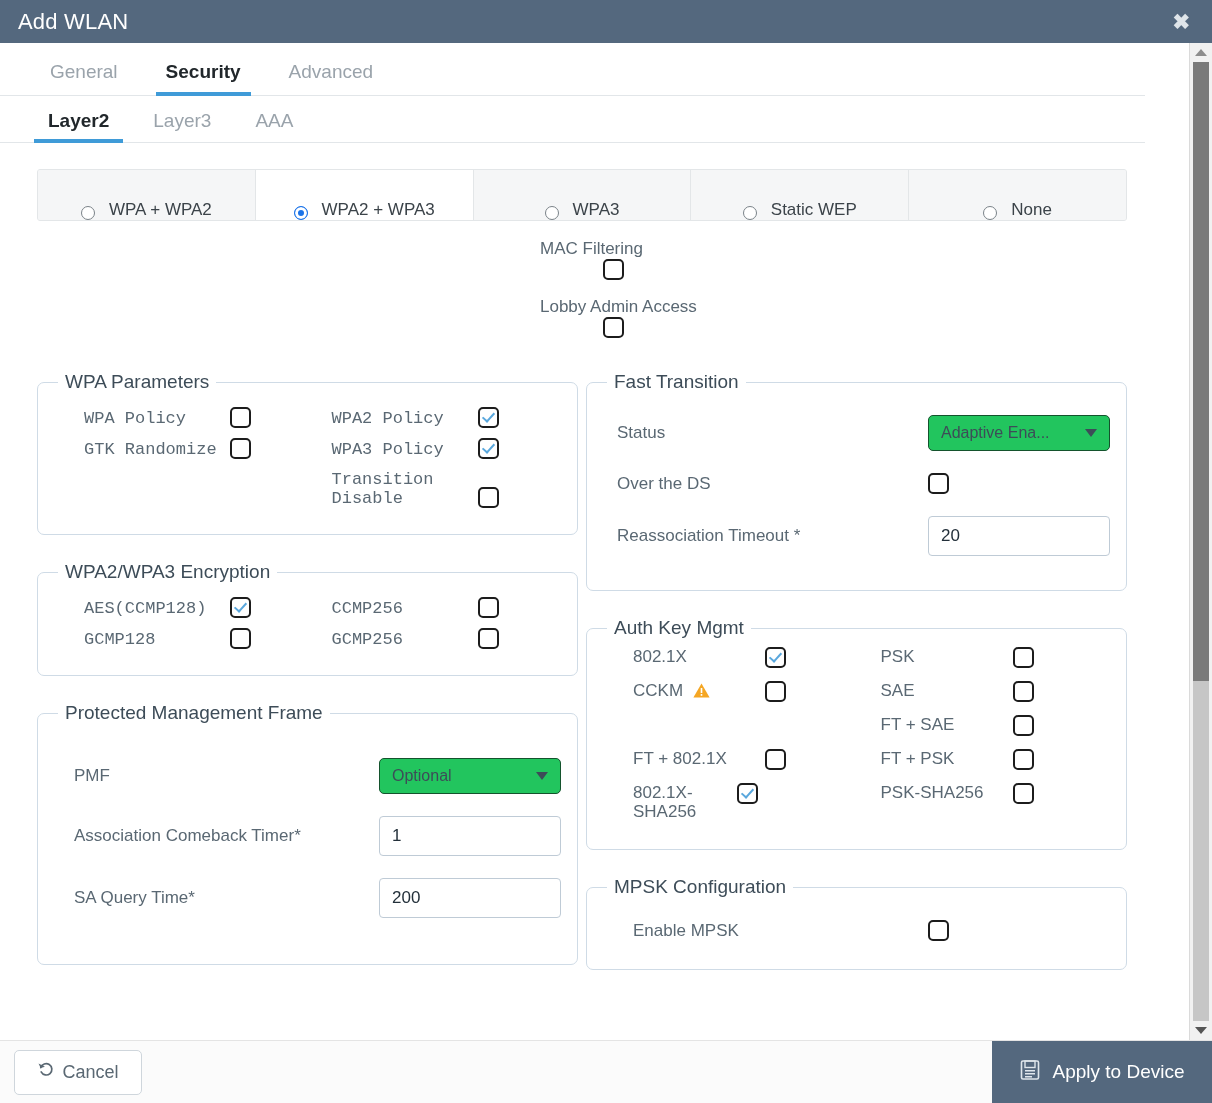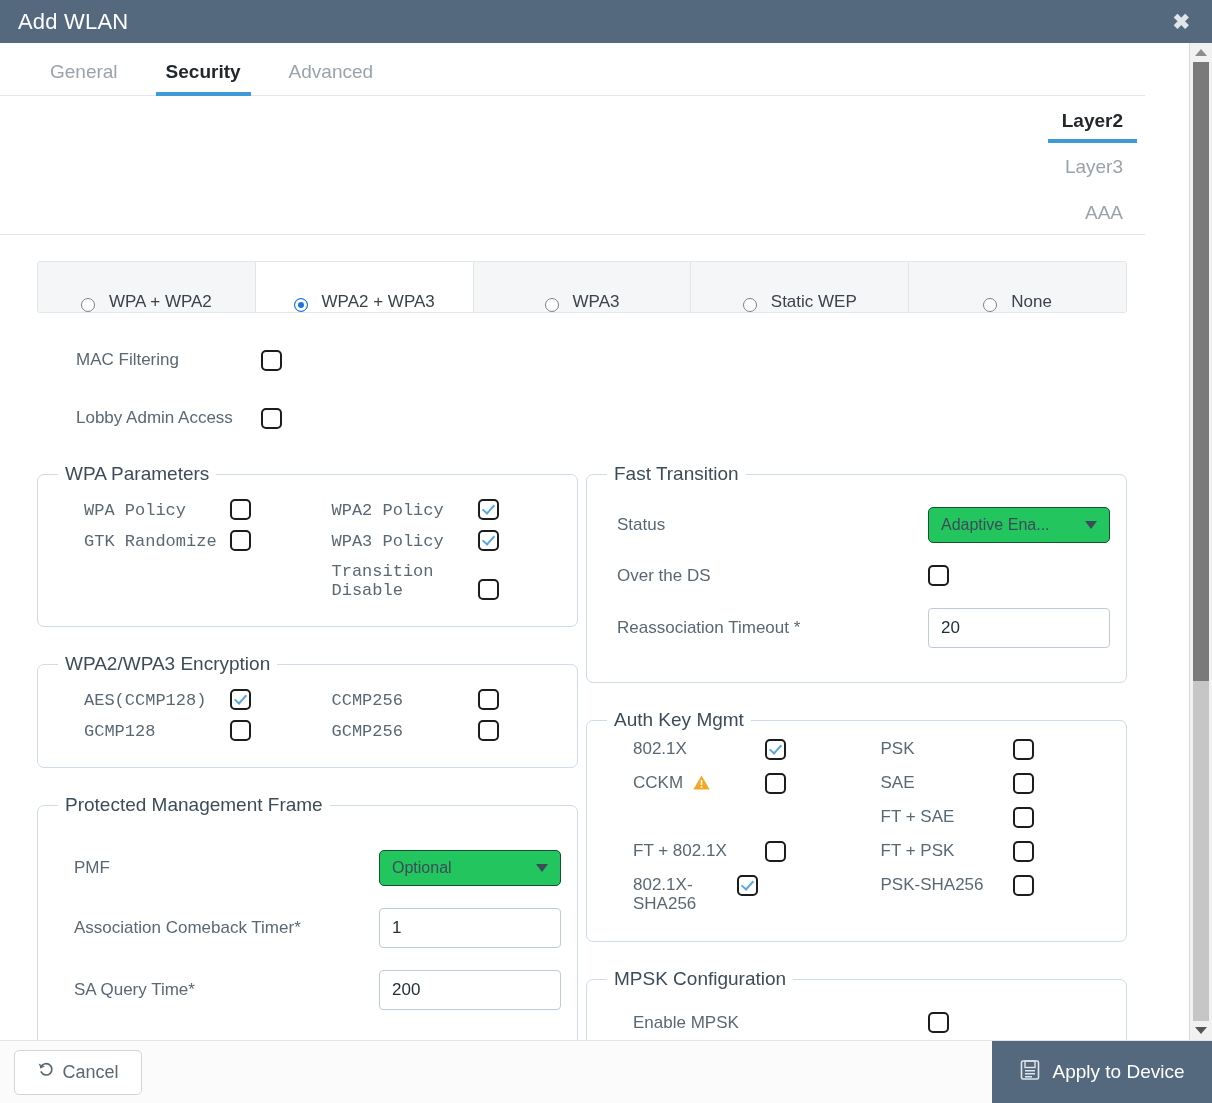--- a/index.html
+++ b/index.html
@@ -82,21 +82,20 @@
     left: 14px; right: 14px; bottom: -1px;
     height: 4px;
     background: #3f9bd8;
   }
   .tabs-secondary {
     display: flex;
     align-items: flex-end;
     padding: 0 0 0 26px;
     border-bottom: 1px solid #e2e6e9;
     margin-right: 44px;
-    flex-direction: column;
   }
   .tab2 {
     font-size: 19px;
     color: #9aa3ab;
     padding: 14px 22px 10px 22px;
     cursor: pointer;
     position: relative;
     white-space: nowrap;
   }
   .tab2.active {
@@ -149,20 +148,21 @@
     background: #1a73e8;
     box-shadow: inset 0 0 0 3px #ffffff;
   }
 
   
   .toprows { margin: 18px 0 0 37px; }
   .toprow {
     display: flex;
     align-items: center;
     height: 58px;
+    flex-direction: column;
   }
   .toprow .lbl {
     width: 224px;
     padding-left: 39px;
     font-size: 17px;
     box-sizing: border-box;
     color: #5a6873;
   }
 
   
@@ -506,21 +506,21 @@
                 <span class="cbx"></span>
               </div>
               <div class="chk-line">
                 <span class="txt w-narrow">GCMP256</span>
                 <span class="cbx"></span>
               </div>
             </div>
           </div>
         </fieldset>
 
-        <fieldset class="grp" style="padding-bottom:24px;">
+        <fieldset class="grp" style="padding-bottom:32px;">
           <legend>Protected Management Frame</legend>
           <div class="field-row" style="margin-top:26px;">
             <span class="flabel" style="padding-left:20px;">PMF</span>
             <span class="select-box">
               <span>Optional</span>
               <span class="caret"></span>
             </span>
           </div>
           <div class="field-row" style="margin-top:22px;">
             <span class="flabel" style="padding-left:20px;">Association Comeback Timer*</span>

